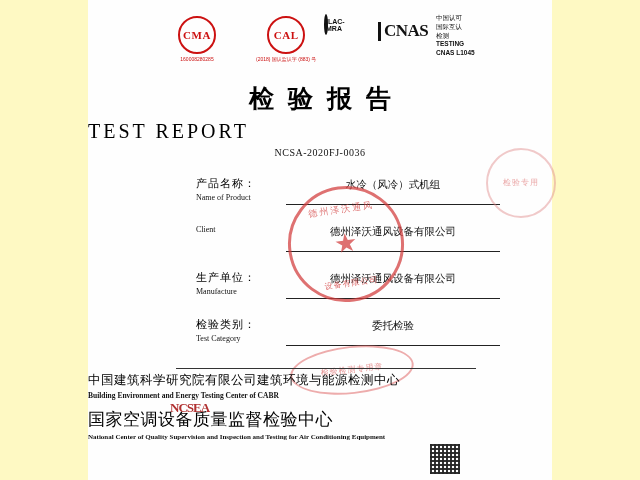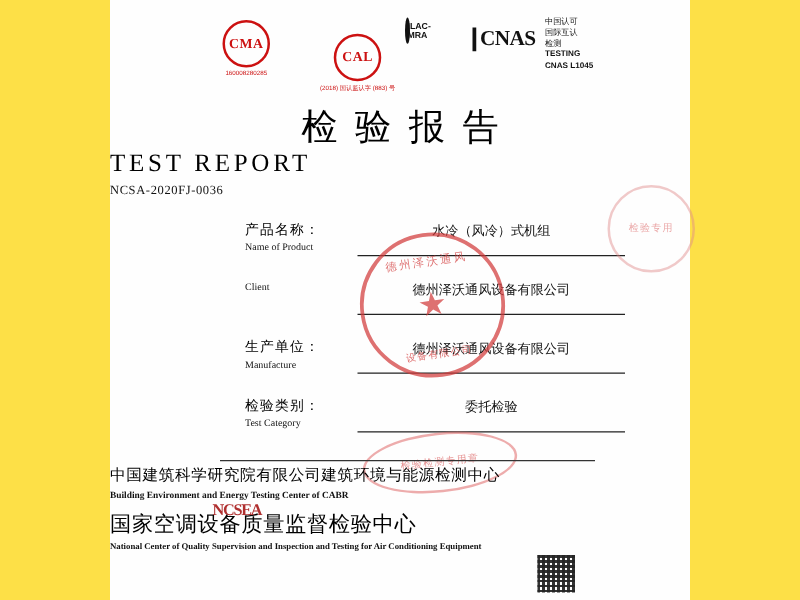--- a/index.html
+++ b/index.html
@@ -4,21 +4,21 @@
 <style>
   html, body {
     margin: 0;
     padding: 0;
     background: #f0f0f0;
   }
   #page {
     position: relative;
     width: 640px;
     height: 480px;
-    background: #fde047;
+    background: #fef9c3;
     overflow: hidden;
     font-family: "Liberation Serif", serif;
     color: #111;
   }
   .doc {
     position: absolute;
     left: 88px;
     top: 0px;
     width: 464px;
     height: 480px;
@@ -94,38 +94,39 @@
     text-align: left;
     font-family: "Liberation Sans", sans-serif;
   }
   .cnas-right .b { font-weight: bold; }
 
   
   .title-cn {
     position: absolute;
     left: 88px; top: 82px; width: 464px;
     text-align: center;
-    font-size: 29px;
+    font-size: 25px;
     letter-spacing: 14px;
     text-indent: 14px;
-    font-weight: normal;
+    font-weight: bold;
     font-family: "DejaVu Serif", serif;
     color: #000;
   }
   .title-en {
     position: absolute;
     left: 88px; top: 120px; width: 464px;
     font-size: 20px;
     letter-spacing: 3px;
     font-family: "Liberation Serif", serif;
     color: #000;
   }
   .report-no {
     position: absolute;
     left: 88px; top: 147px; width: 464px;
+    text-align: center;
     font-size: 10px;
     letter-spacing: 0.5px;
     font-family: "Liberation Serif", serif;
     color: #111;
   }
 
   
   .fields {
     position: absolute;
     left: 88px;
@@ -313,21 +314,21 @@
   <div class="doc"></div>
 
   <div class="logos">
     <div class="logo logo-red" style="left:90px; top:8px;">
       <span class="logo-ring">
         <span class="inner">CMA</span>
       </span>
       <div class="logo-cap">160008280285</div>
     </div>
 
-    <div class="logo logo-red" style="left:168px; top:19px;text-align:center;">
+    <div class="logo logo-red" style="left:168px; top:8px;text-align:center;">
       <span class="logo-ring">
         <span class="inner">CAL</span>
       </span>
       <div class="logo-cap">(2018) 国认监认字 (883) 号</div>
     </div>
 
     <div class="logo logo-black" style="left:236px; top:8px;">
       <span class="ilac">
         <span class="inner">ILAC-MRA</span>
       </span>

